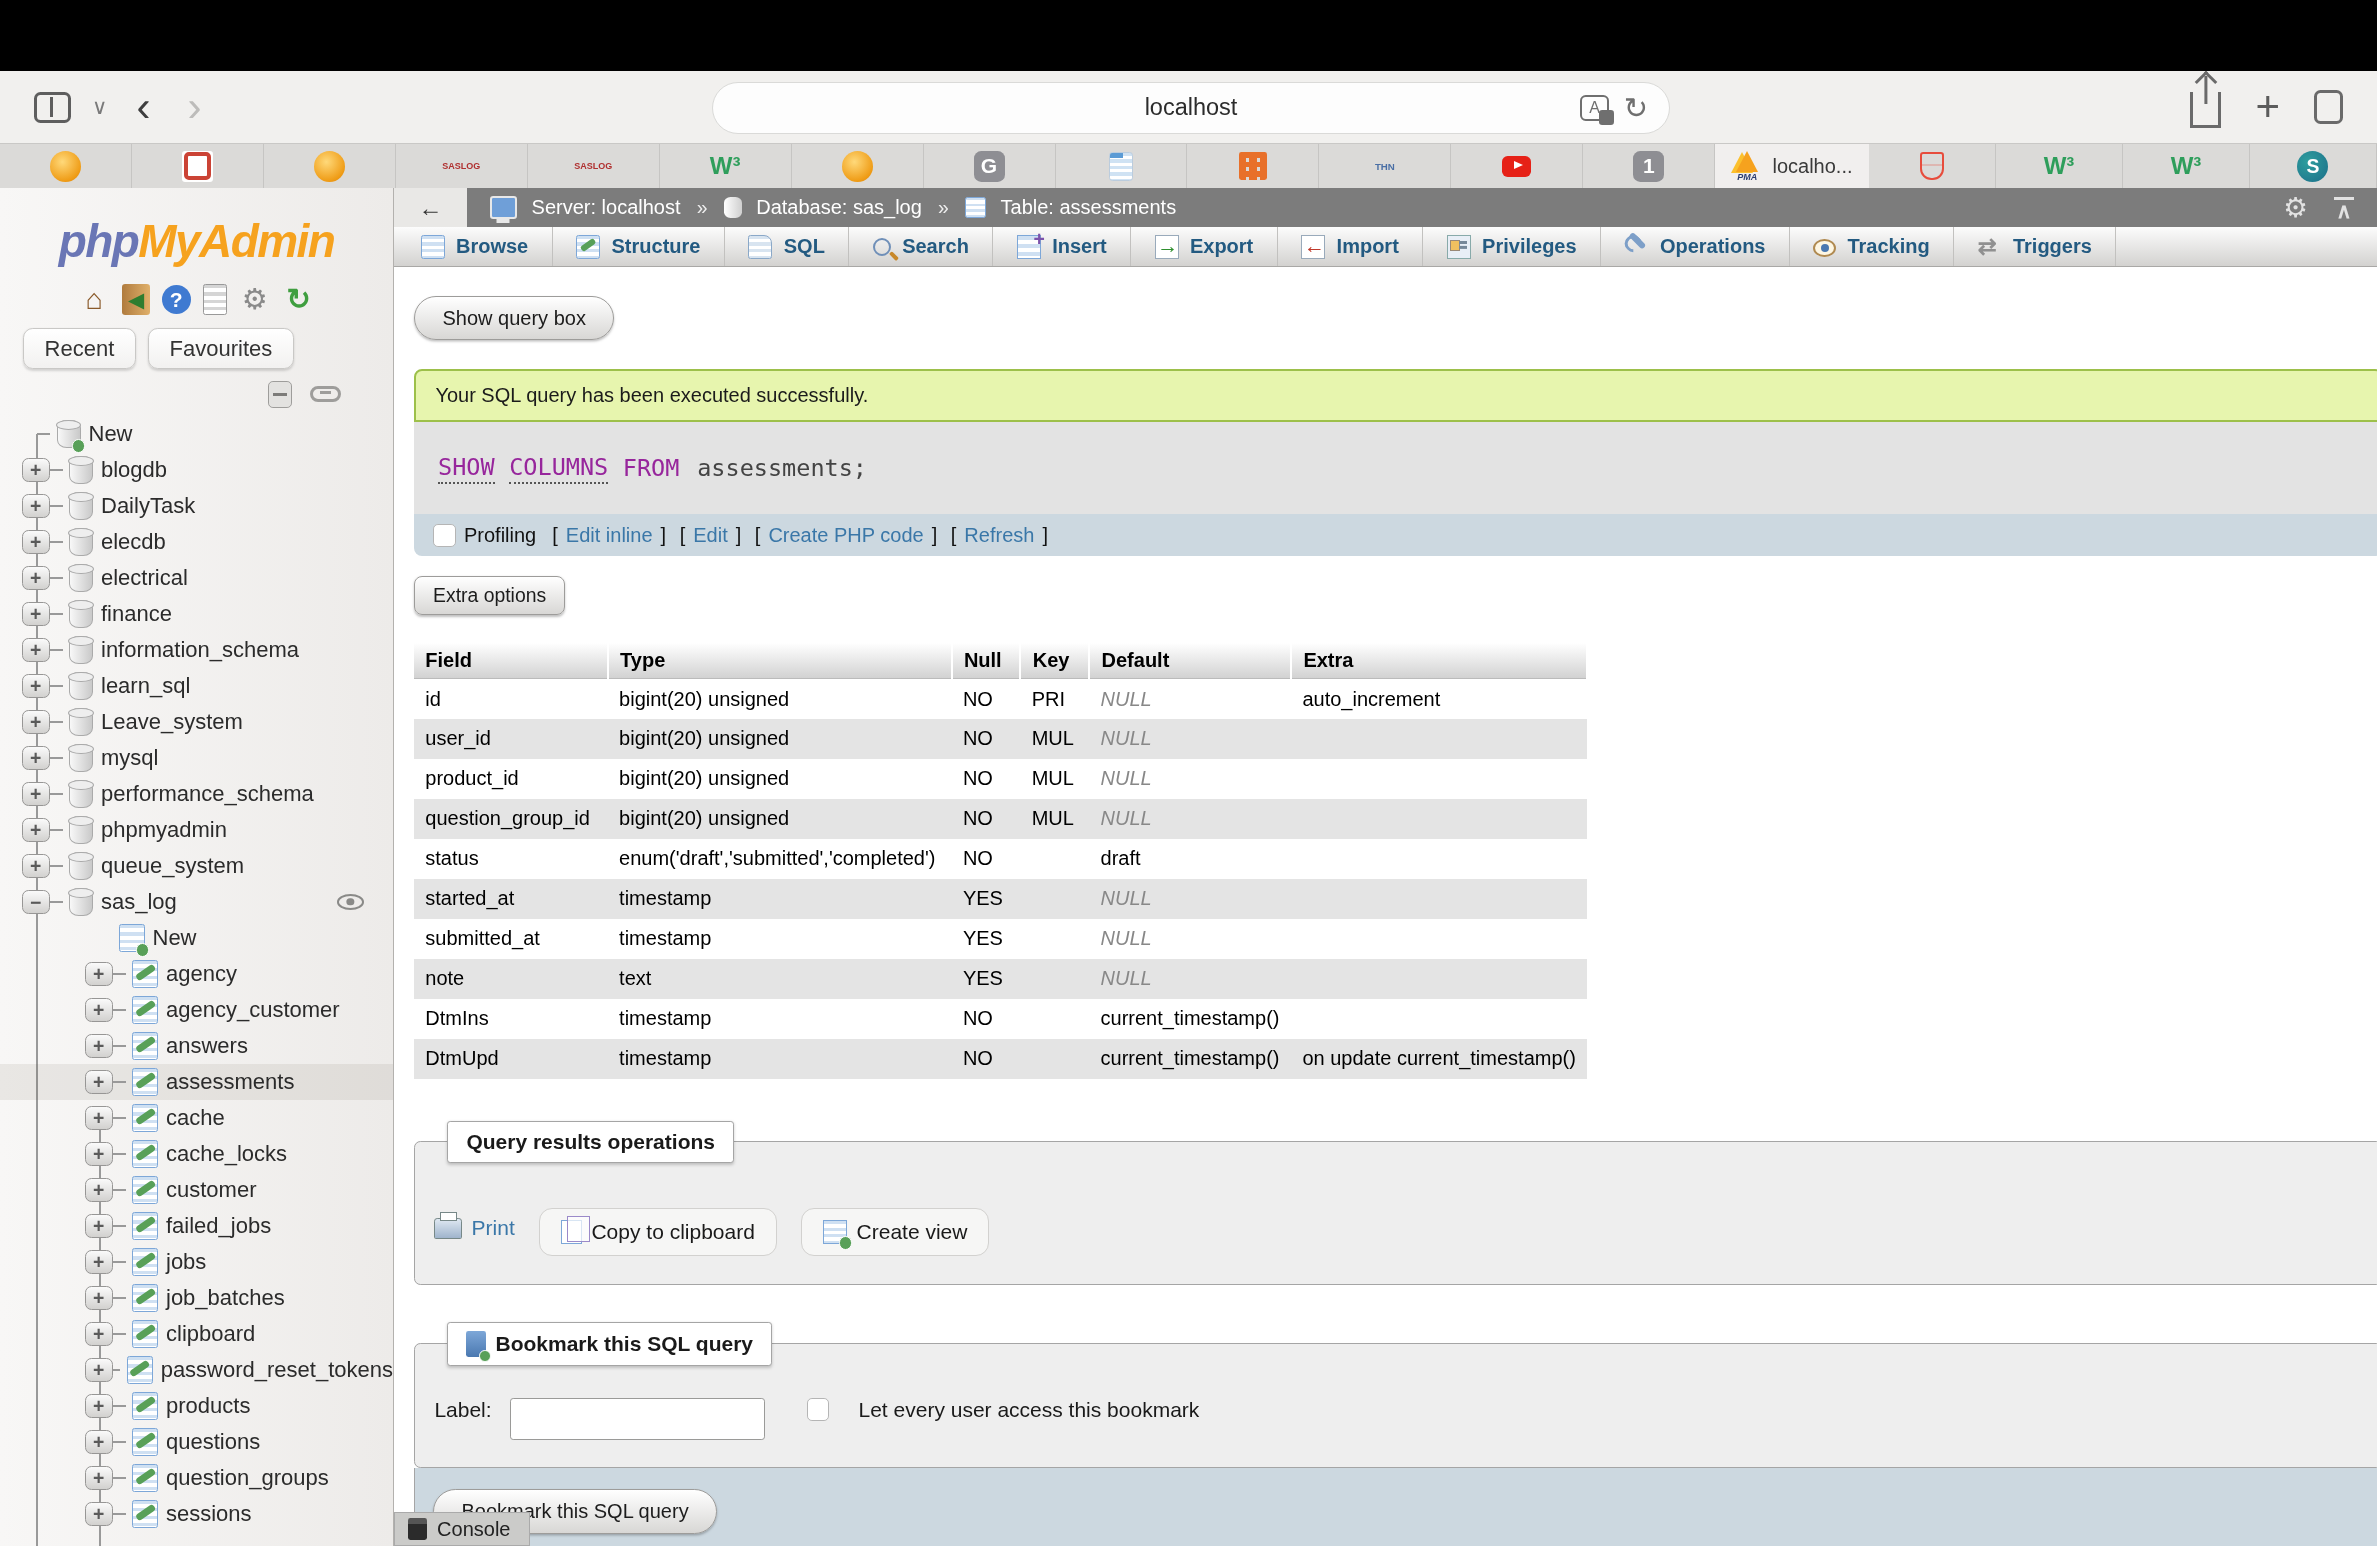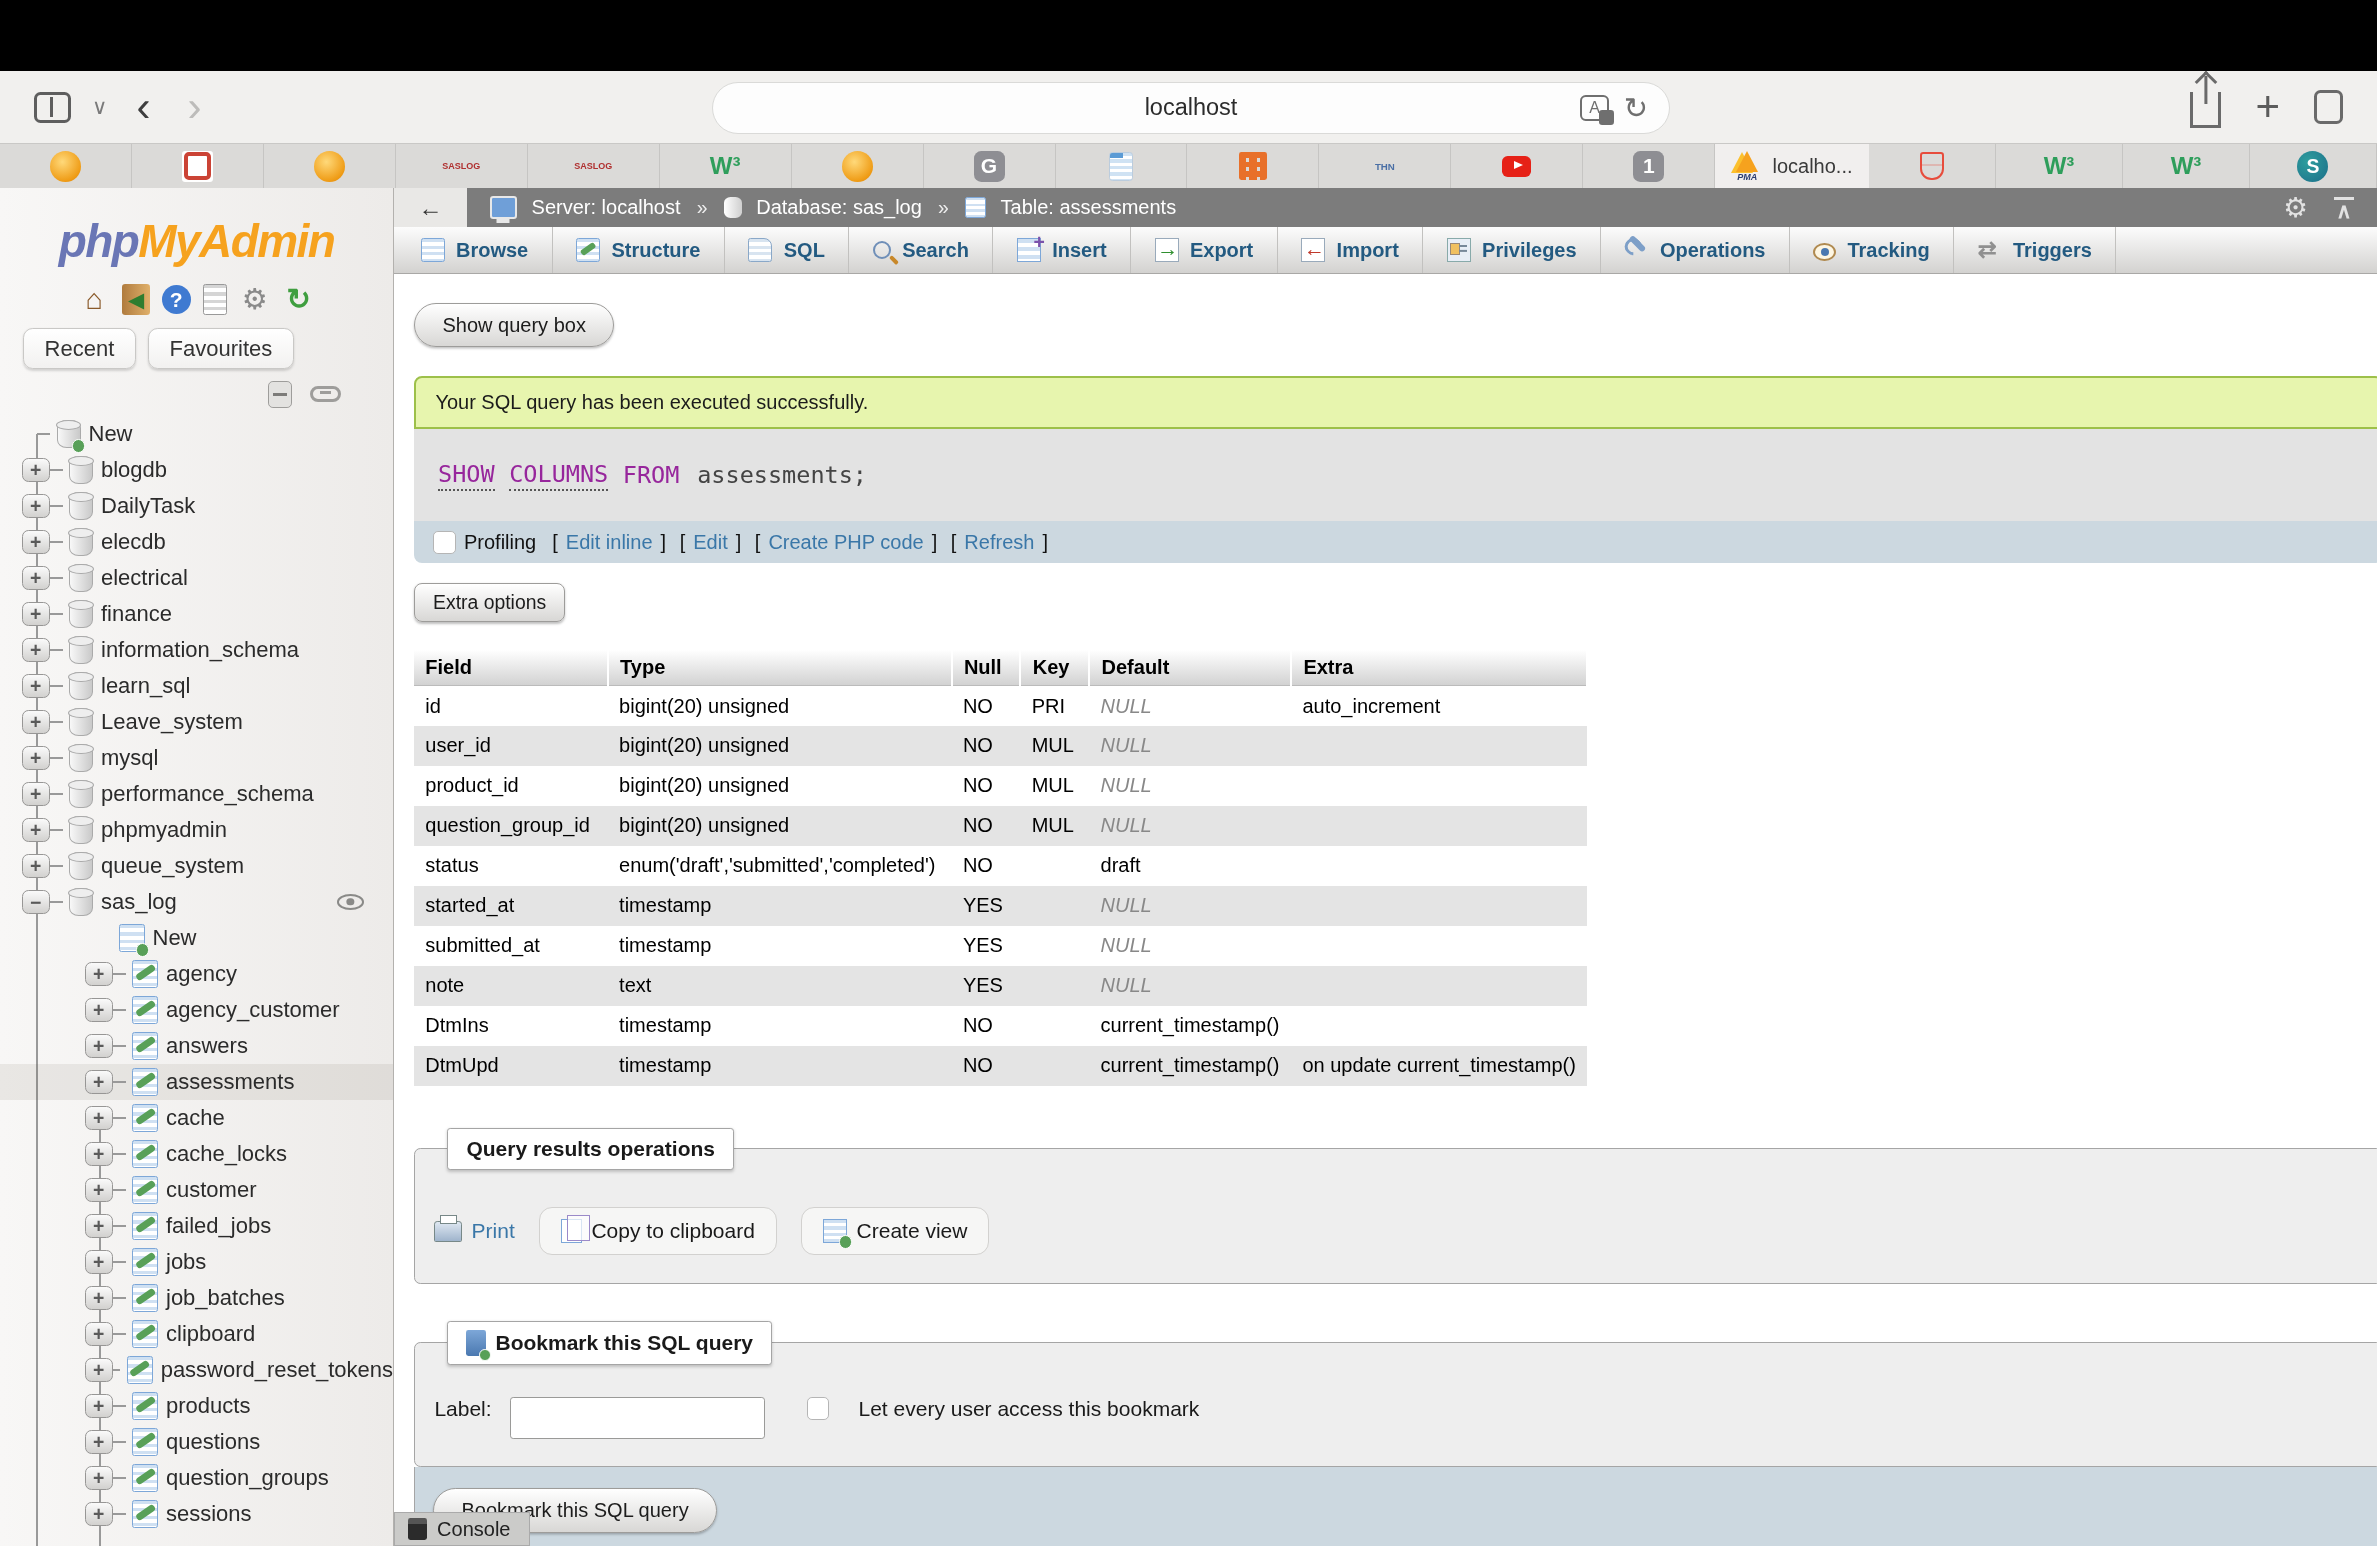--- a/index.html
+++ b/index.html
@@ -107,21 +107,21 @@
   .mini-server { width:27.5px; height:22.6px; border:2.4px solid #e8e8e8; border-radius:3.2px; background:#6f9fd8; position:relative; margin-right:3.2px; }
   .mini-server::after { content:""; position:absolute; left:50%; bottom:-6.5px; transform:translateX(-50%); width:13px; height:4px; background:#e8e8e8; }
   .mini-db { width:18px; height:21px; background:linear-gradient(90deg,#fff,#cfcfcf); border-radius:6.5px/5.7px; margin-right:3.2px; }
   .mini-table { width:21px; height:21px; background:#fff; border:1.6px solid #7da7d8; background-image:repeating-linear-gradient(#cfe0f2 0 2.4px,#fff 2.4px 5.7px); border-radius:2.4px; margin-right:3.2px; }
   .crumb-right { margin-left:auto; display:flex; align-items:center; gap:22.6px; }
   .gear-white { width:27.5px; height:27.5px; color:#e2e2e2; font-size:27.5px; line-height:27.5px; text-align:center; }
   .collapse-top { width:24px; height:24px; position:relative; }
   .collapse-top::before { content:""; position:absolute; left:1.6px; right:1.6px; top:1.6px; height:3.2px; background:#e2e2e2; }
   .collapse-top::after { content:"\2227"; position:absolute; left:0; right:0; top:3.2px; text-align:center; color:#e2e2e2; font-size:21px; font-weight:bold; }
 
-  .navtabs { height:47px; background:linear-gradient(#fcfcfc,#d3d2d0); border-bottom:1.6px solid #a9a8a6; display:flex; align-items:stretch; padding-left:3.2px; }
+  .navtabs { height:40px; background:linear-gradient(#fcfcfc,#d3d2d0); border-bottom:1.6px solid #a9a8a6; display:flex; align-items:stretch; padding-left:3.2px; }
   .navtab { display:flex; align-items:center; gap:11.3px; padding:0 23.5px; border-right:1.6px solid #c2c1bf; font-size:20px; font-weight:bold; color:#235a81; }
   .ntico { width:24px; height:24px; flex:none; position:relative; }
   .ni-grid { background:#fff; border:1.6px solid #7da7d8; background-image:repeating-linear-gradient(#cfe0f2 0 3.2px,#fff 3.2px 6.5px); border-radius:2.4px; }
   .ni-grid.green::after { content:""; position:absolute; left:3.2px; top:6.5px; width:16px; height:5.7px; background:#58a058; border-radius:2.4px; transform:rotate(-35deg); }
   .ni-page { background:#fff; border:1.6px solid #8aa8c8; border-radius:2.4px 8px 2.4px 2.4px; background-image:repeating-linear-gradient(#d8e4f0 0 3.2px,#fff 3.2px 6.5px); }
   .ni-search { border:2.4px solid #6f8fb8; border-radius:50%; width:18px; height:18px; }
   .ni-search::after { content:""; position:absolute; left:14.6px; top:14.6px; width:9.7px; height:4px; background:#c8882a; transform:rotate(45deg); border-radius:1.6px; }
   .ni-insert { background:#fff; border:1.6px solid #7da7d8; background-image:repeating-linear-gradient(#cfe0f2 0 4px,#fff 4px 8px); }
   .ni-insert::after { content:"+"; position:absolute; right:-4.9px; top:-8px; color:#7b52ab; font-size:19.4px; font-weight:bold; }
   .ni-export { background:#fff; border:1.6px solid #9ab; }
@@ -162,21 +162,21 @@
   td.null-val, .null-val { font-style:italic; color:#888; }
   col.c-field{width:194px} col.c-type{width:344px} col.c-null{width:69px} col.c-key{width:69px} col.c-default{width:202px} col.c-extra{width:297px}
 
   fieldset.pma-fs { width:1969px; border:1.6px solid #a5a5a5; border-radius:6.5px; background:#eee; padding:24px 19.4px 27.5px 19.4px; }
   fieldset.pma-fs legend { background:#fff; border:1.6px solid #a5a5a5; border-radius:3.2px; padding:8px 18px; font-weight:bold; font-size:21px; color:#1a1a1a; margin-left:13px; display:flex; align-items:center; gap:9.7px; box-shadow:0 1.6px 3.2px rgba(0,0,0,.2); }
   .fs-ops { margin-top:42px; }
   .ops-row { display:flex; align-items:center; gap:24px; padding-top:13px; }
   .print-link { display:flex; align-items:center; gap:9.7px; color:#3a77a8; font-size:21px; }
   .printer-icon { width:27.5px; height:21px; background:linear-gradient(#dfe8f2,#9fb4cc); border:1.6px solid #788; border-radius:3.2px 3.2px 1.6px 1.6px; position:relative; }
   .printer-icon::before { content:""; position:absolute; left:4.9px; top:-6.5px; width:14.6px; height:6.5px; background:#fff; border:1.6px solid #788; }
-  .op-pill { display:flex; align-items:center; gap:9.7px; background:#f6f6f5; border:1.6px solid #d2d1cf; border-radius:13px; padding:11.3px 21px; font-size:21px; color:#1a1a1a; }
+  .op-pill { display:flex; align-items:center; gap:9.7px; background:#f6f6f5; border:1.6px solid #d2d1cf; border-radius:13px; padding:11.3px 21px; font-size:21px; color:#1a1a1a;margin-top:8px; }
   .copy-icon { width:21px; height:24px; background:#fff; border:1.6px solid #7da7d8; position:relative; }
   .copy-icon::before { content:""; position:absolute; left:4.9px; top:-4.9px; width:21px; height:24px; border:1.6px solid #9b8ac9; background:rgba(255,255,255,.7); }
   .createview-icon { width:24px; height:24px; background:#fff; border:1.6px solid #7da7d8; background-image:repeating-linear-gradient(#cfe0f2 0 3.2px,#fff 3.2px 6.5px); position:relative; }
   .createview-icon::after { content:""; position:absolute; right:-6.5px; bottom:-6.5px; width:11.3px; height:11.3px; background:#58a058; border-radius:50%; border:1.6px solid #fff; }
   .bookmark-icon { width:19.4px; height:26px; background:linear-gradient(#7da7d8,#4a78b0); border-radius:2.4px; position:relative; }
   .bookmark-icon::after { content:""; position:absolute; right:-4.9px; bottom:-4.9px; width:9.7px; height:9.7px; background:#58a058; border-radius:50%; border:1.6px solid #fff; }
 
   .fs-bookmark { margin-top:37px; border-radius:6.5px 6.5px 0 0; }
   .bk-row { display:flex; align-items:flex-start; gap:18px; padding-top:8px; }
   .bk-label { font-size:21px; color:#1a1a1a; }

